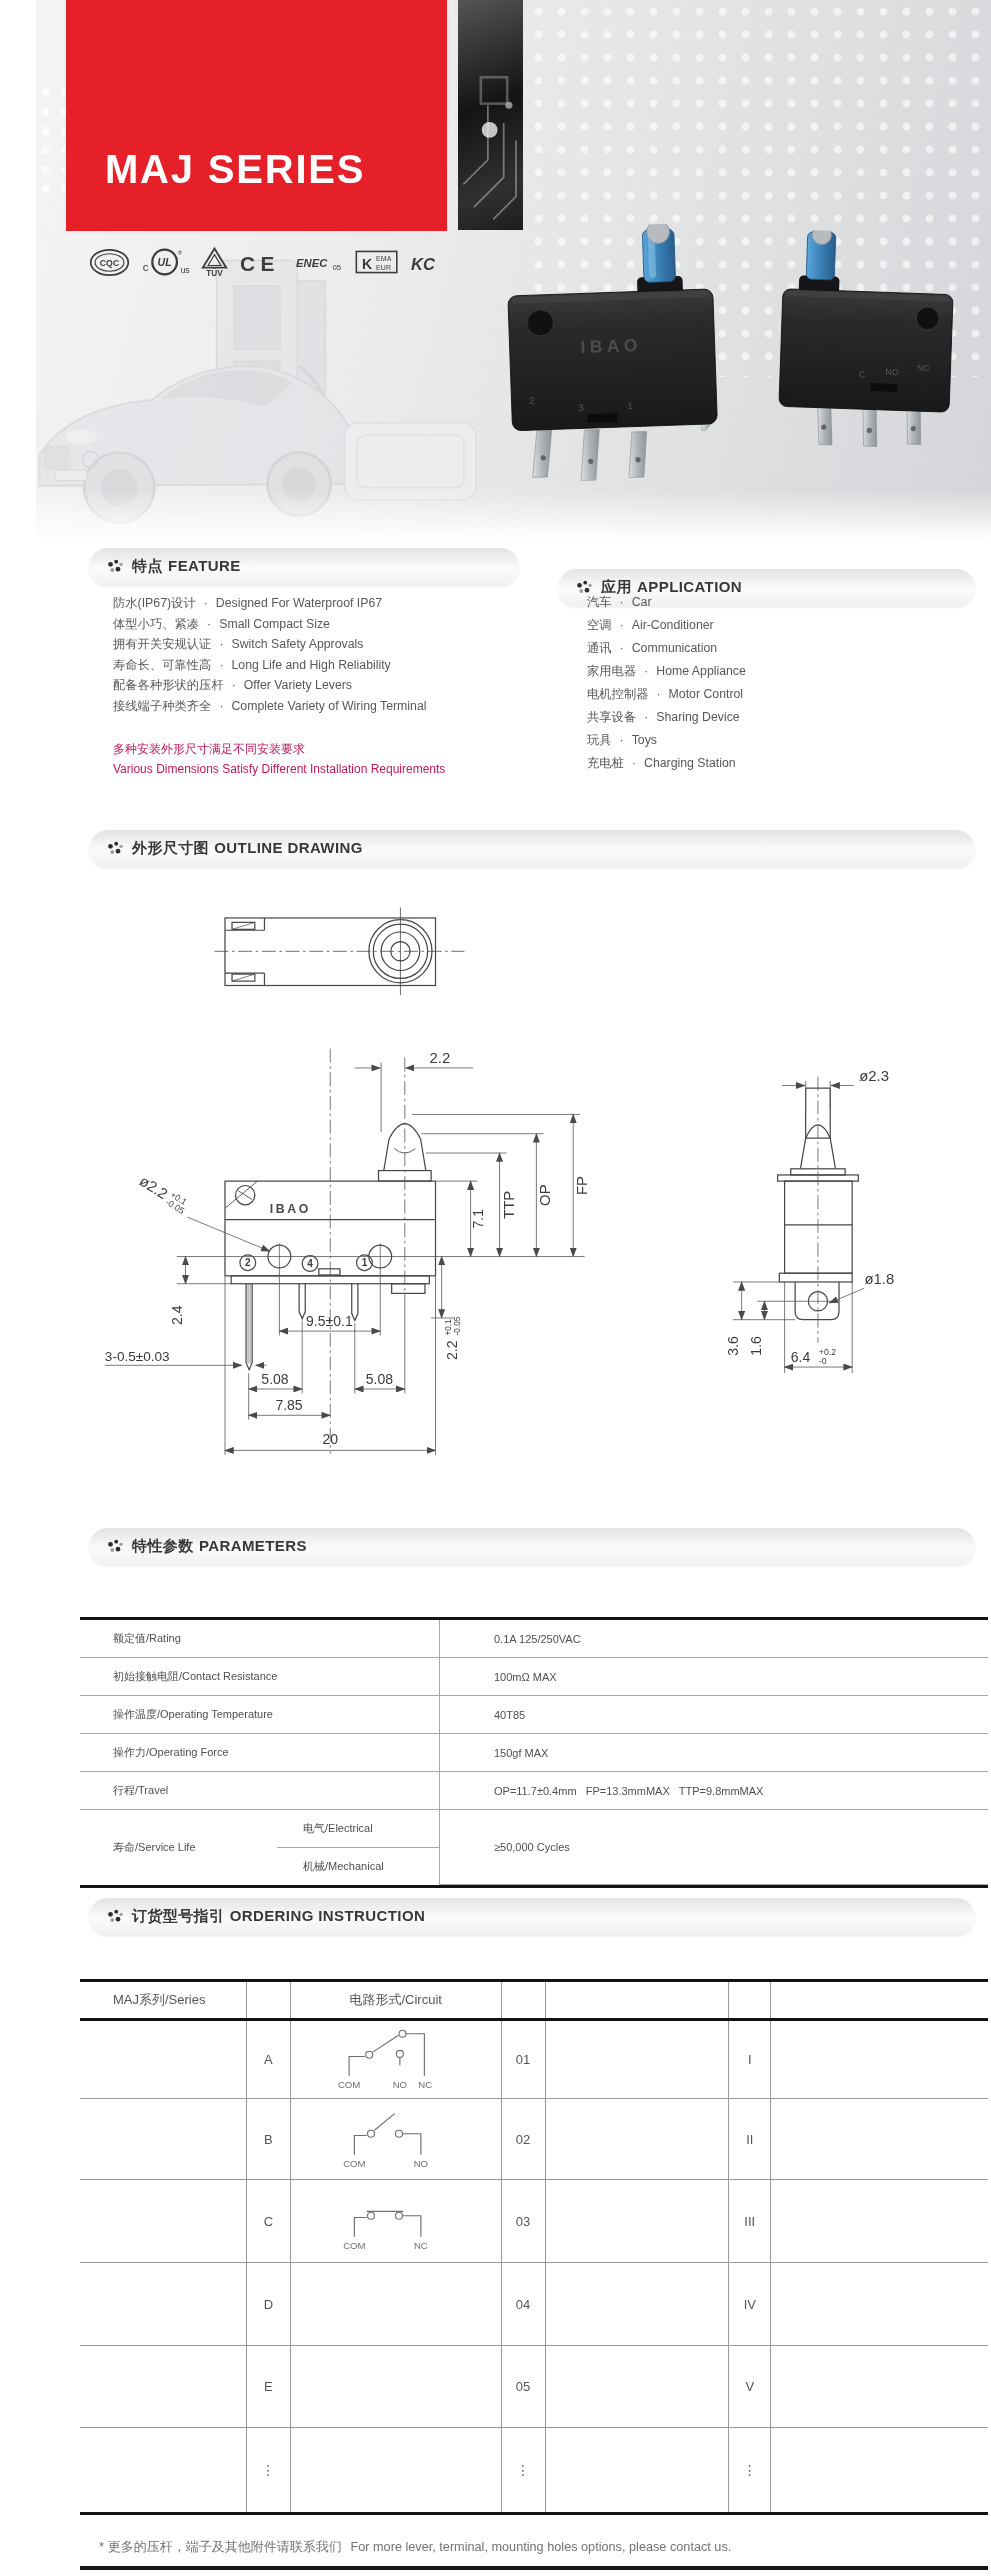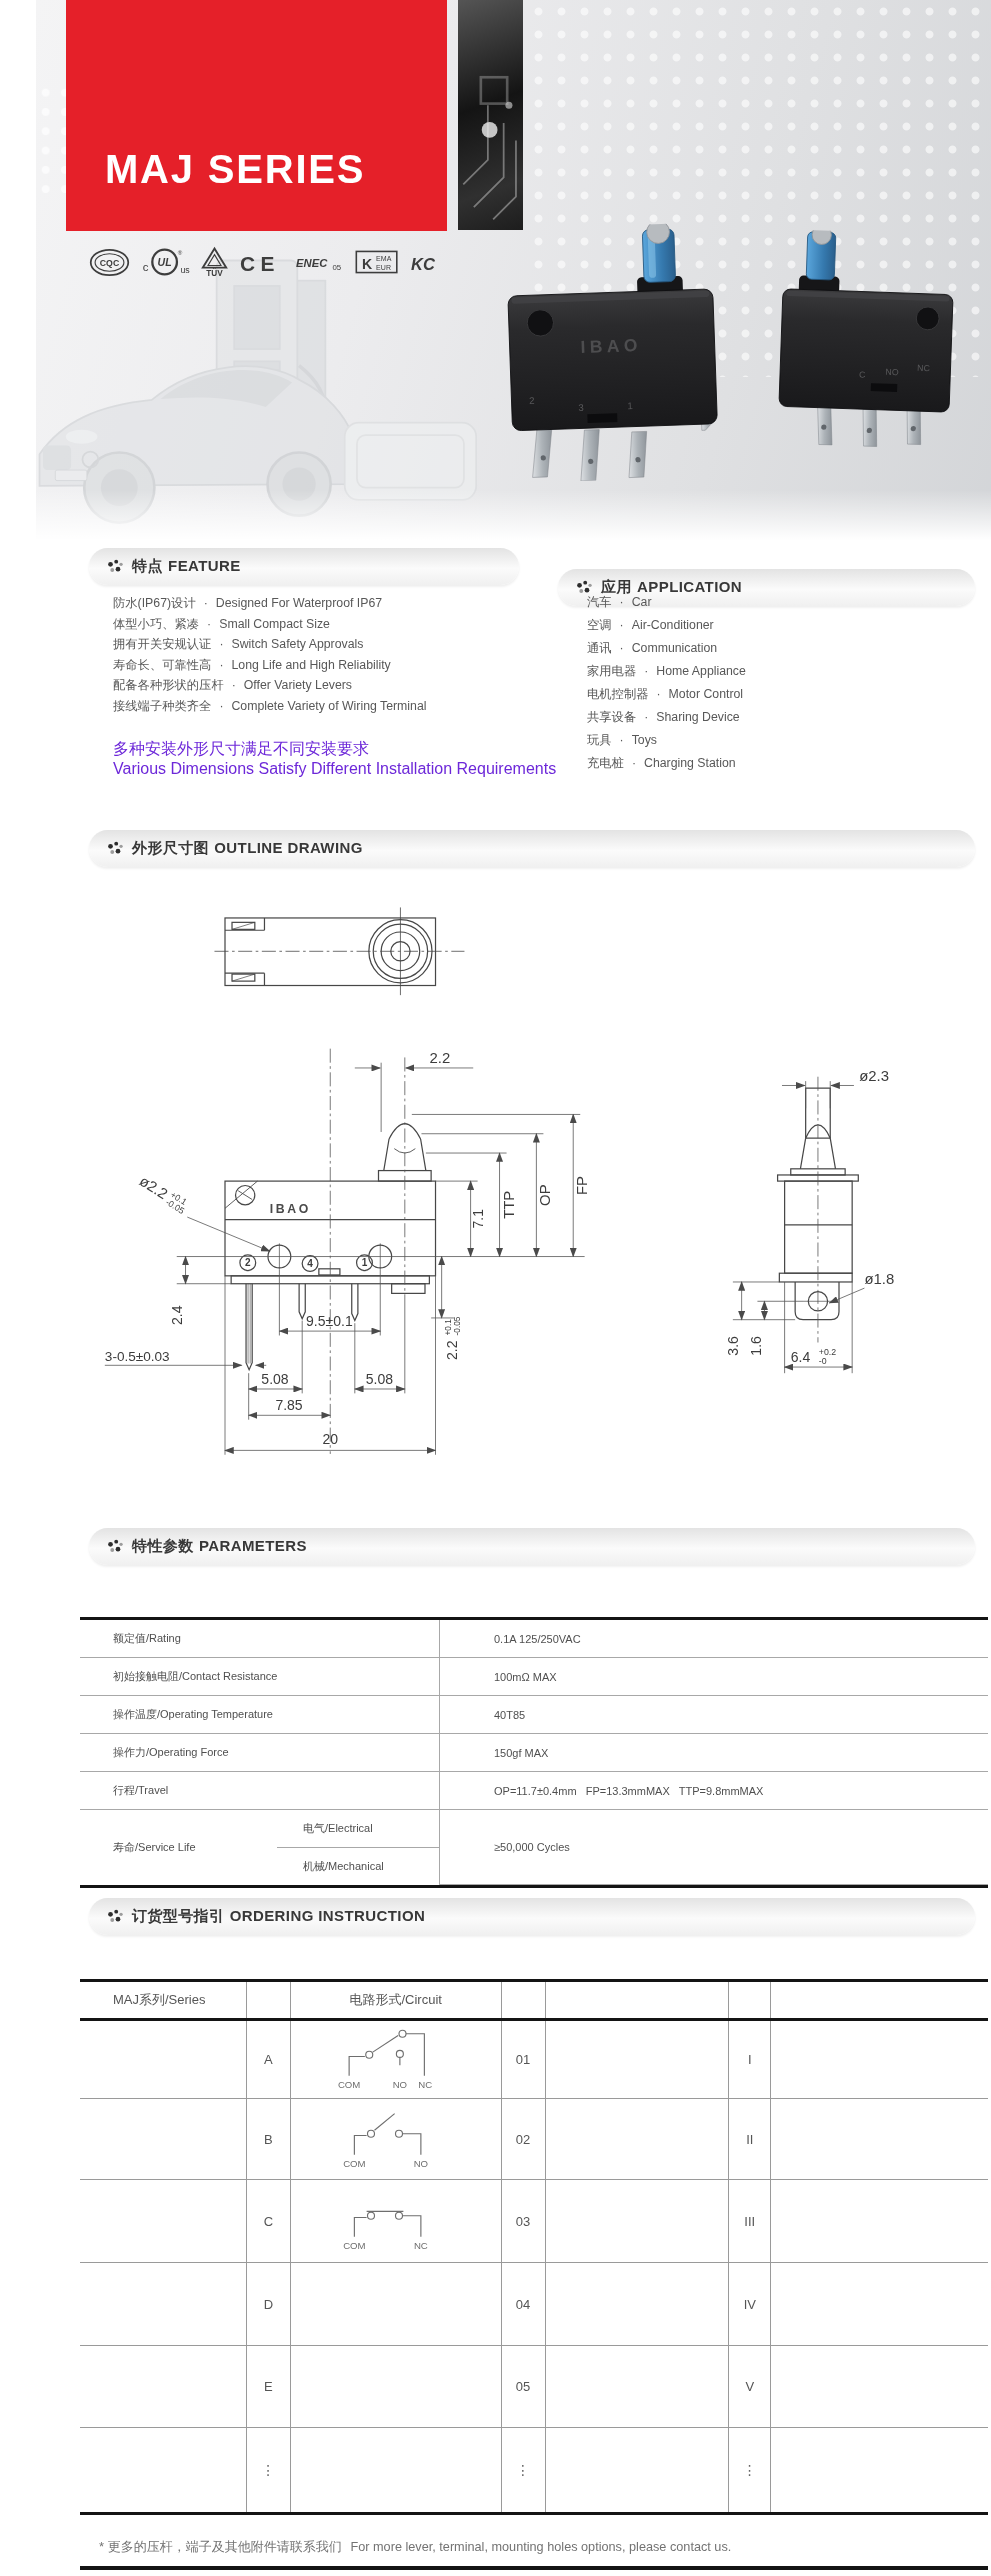--- a/index.html
+++ b/index.html
@@ -30,21 +30,21 @@
         box-shadow:0 1.8px 2.6px rgba(0,0,0,.07);}
   .pill .ptxt{font-weight:bold;font-size:15px;color:#383838;letter-spacing:0.4px;}
   .pill .ptxt .en{margin-left:5.3px;}
   .pill svg{margin-right:8.8px;}
   
   .feature-list,.app-list{position:absolute;font-size:12.3px;color:#585858;}
   .feature-list{left:77px;top:593px;line-height:20.6px;}
   .app-list{left:551px;top:591px;line-height:23px;}
   .feature-list div,.app-list div{white-space:nowrap;}
   .sep{margin:0 8px;color:#585858;}
-  .note{position:absolute;left:77px;top:739px;font-size:16px;color:#6d28d9;line-height:20px;}
+  .note{position:absolute;left:77px;top:739px;font-size:12px;color:#be185d;line-height:20px;}
   
   .drawing{position:absolute;left:53px;top:882px;}
   
   .ptable{position:absolute;left:44px;top:1617px;width:908px;border-top:3.5px solid #141414;
         border-bottom:3.5px solid #141414;font-size:11px;color:#4f4f4f;box-sizing:border-box;}
   .prow{display:flex;height:37px;align-items:center;border-bottom:0.9px solid #a8a8a8;}
   .prow:last-child{border-bottom:none;}
   .plabel{width:360px;box-sizing:border-box;padding-left:33px;border-right:0.9px solid #a8a8a8;
         height:100%;display:flex;align-items:center;}
   .pval{flex:1;padding-left:54px;white-space:pre;}

